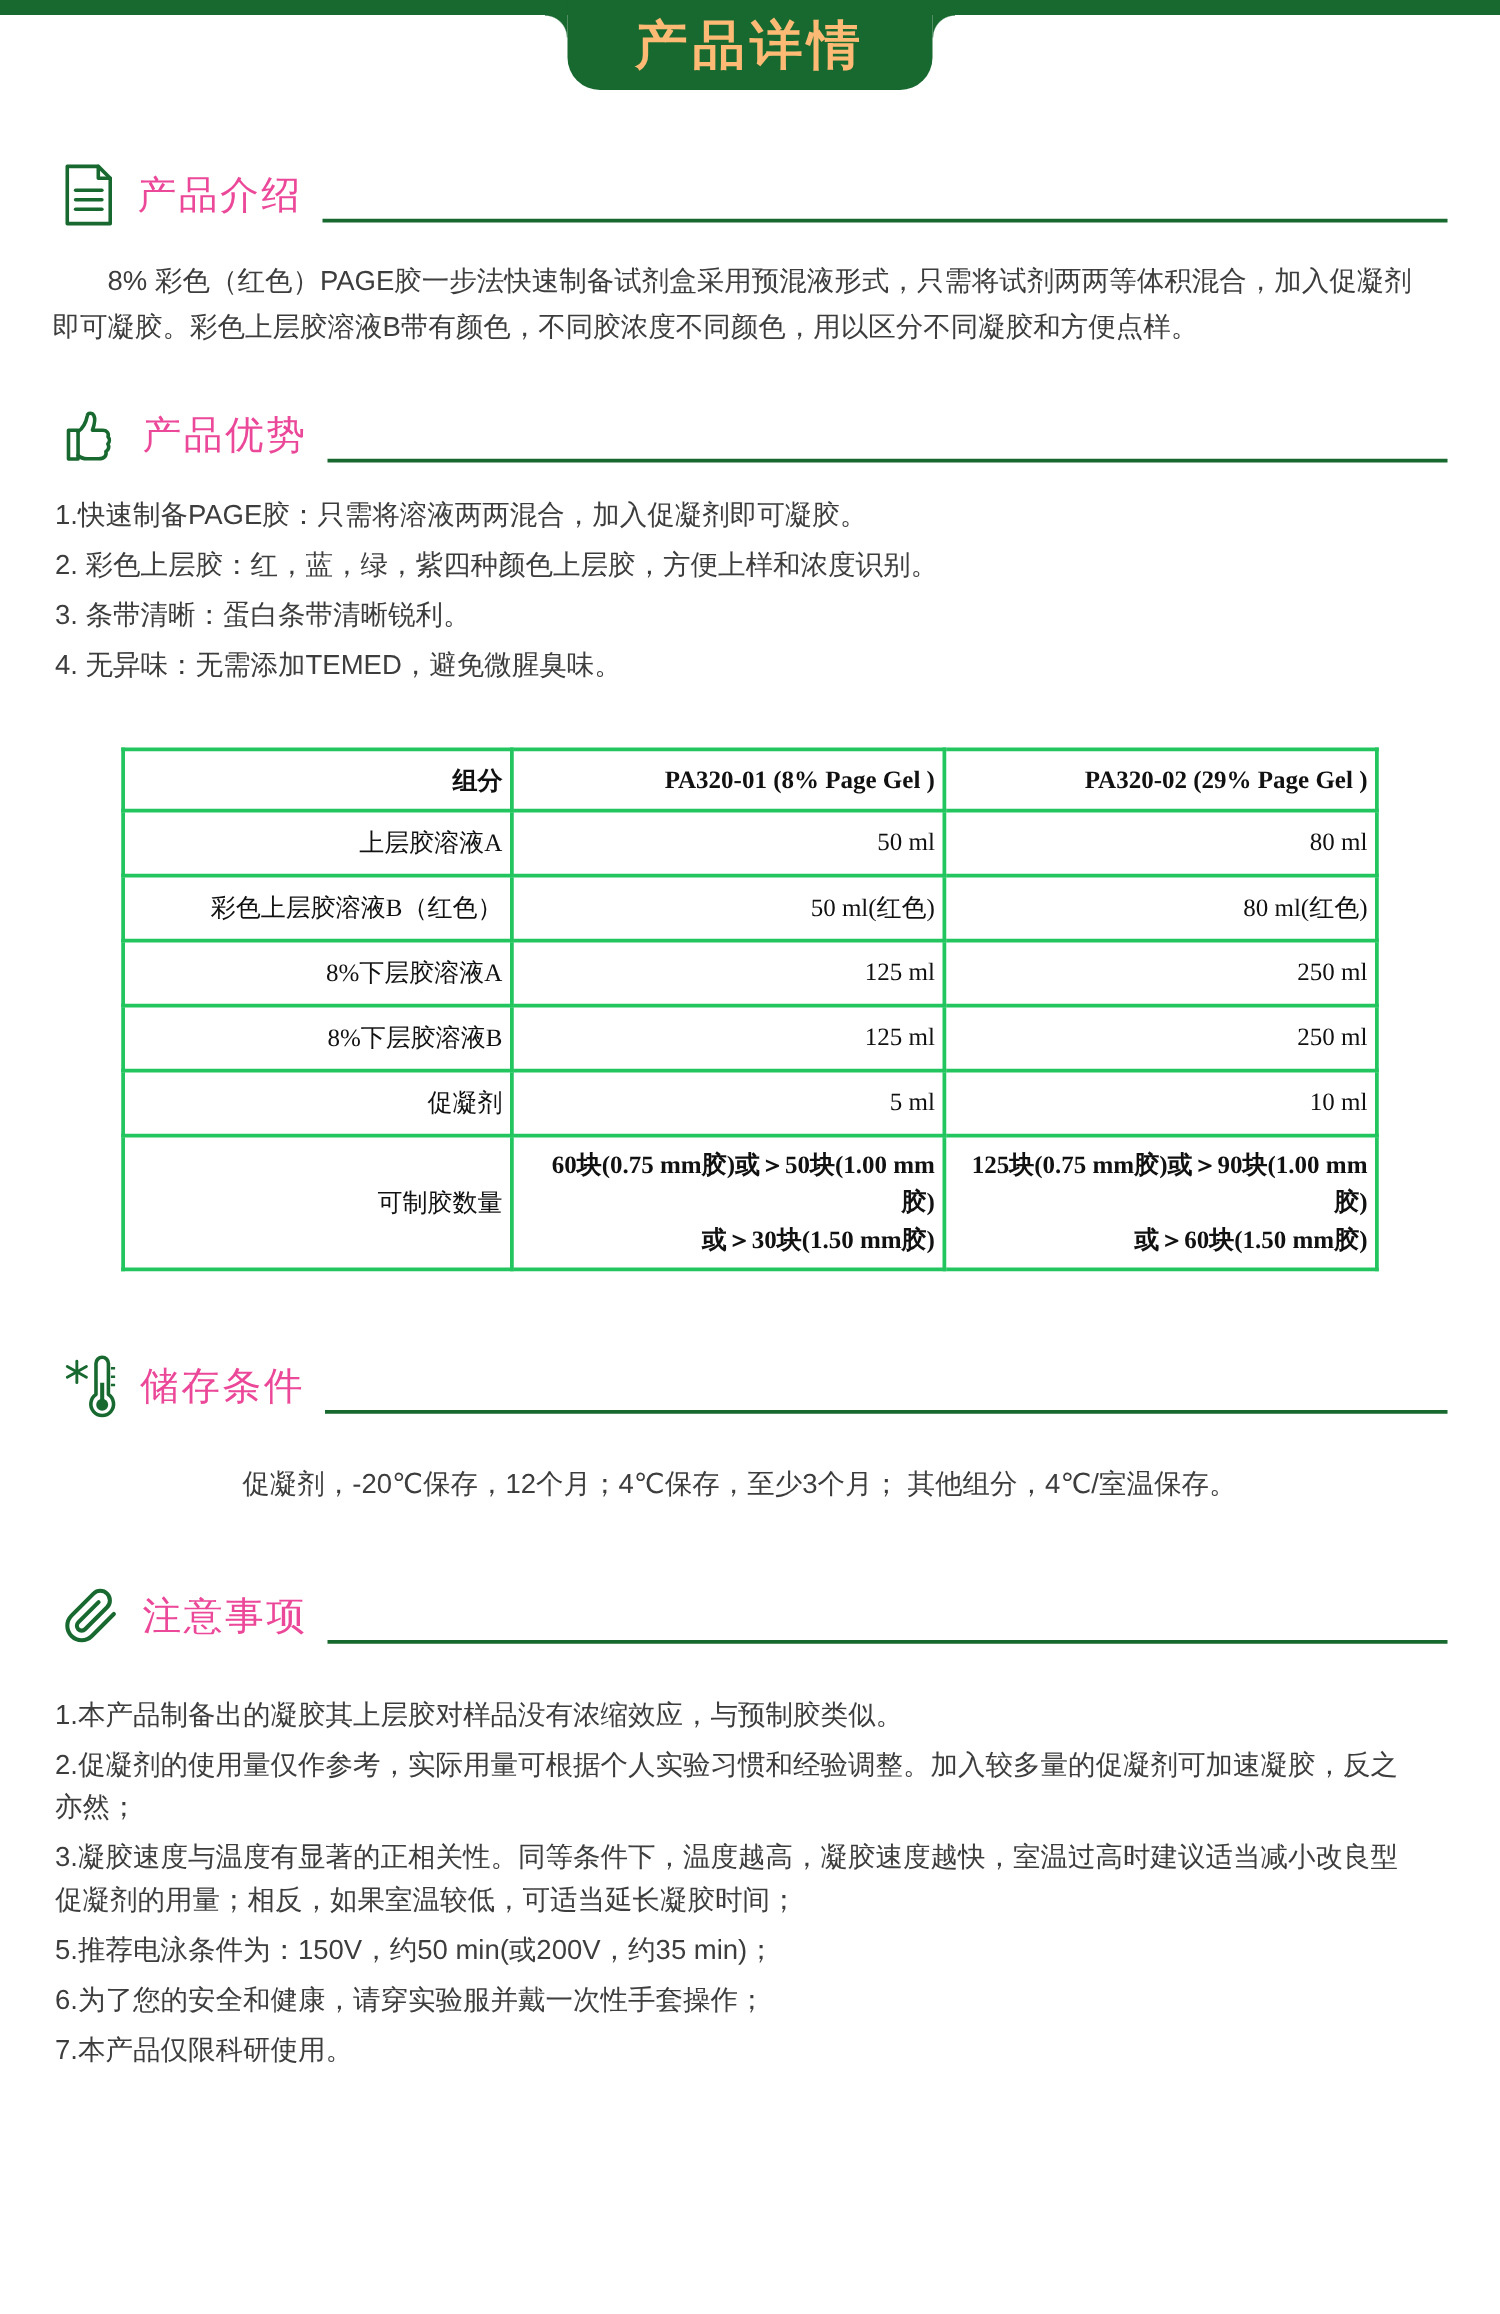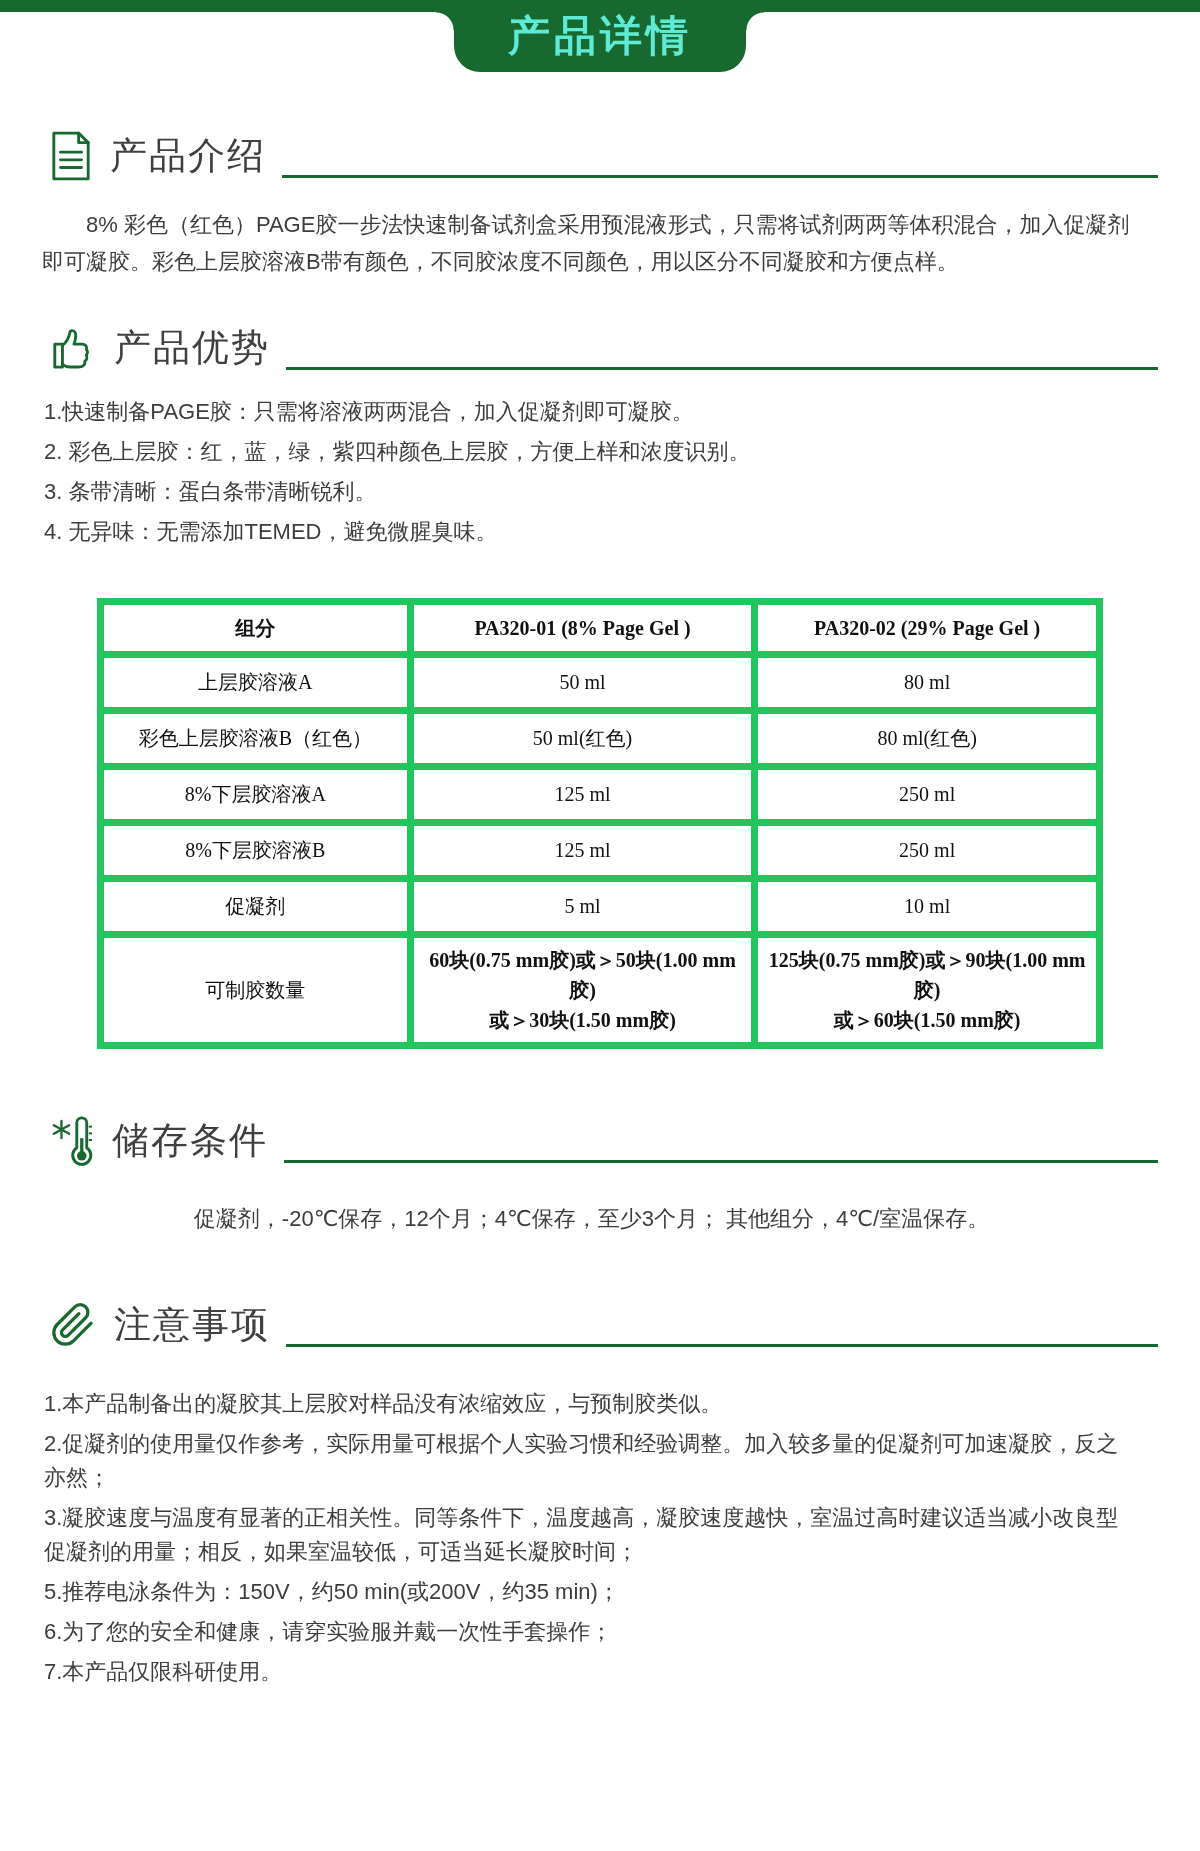--- a/index.html
+++ b/index.html
@@ -10,53 +10,53 @@
     color:#3d3d3d;
   }
   
   .banner { position:absolute; top:0; left:0; width:100%; height:80px; }
   .banner-bar { position:absolute; top:0; left:0; right:0; height:12px; background:var(--green); }
   .banner-tab {
     position:absolute; top:0; left:50%; transform:translateX(-50%);
     width:292px; height:72px; background:var(--green);
     border-radius:0 0 26px 26px;
     display:flex; align-items:center; justify-content:center;
-    color:#5eead4; font-size:42px; font-weight:bold; letter-spacing:4px;
+    color:#fdba74; font-size:42px; font-weight:bold; letter-spacing:4px;
   }
   .banner-tab::before {
     content:""; position:absolute; top:12px; left:-18px; width:18px; height:18px;
     background:radial-gradient(circle at 0 100%, rgba(255,255,255,0) 17px, var(--green) 18px);
   }
   .banner-tab::after {
     content:""; position:absolute; top:12px; right:-18px; width:18px; height:18px;
     background:radial-gradient(circle at 100% 100%, rgba(255,255,255,0) 17px, var(--green) 18px);
   }
   
   .content { position:absolute; top:74px; left:0; width:1200px; padding:0 42px; box-sizing:border-box; }
   .sec-head { display:flex; align-items:center; margin-left:8px; }
   .sec-head .icon { flex:0 0 auto; margin-right:18px; display:flex; }
-  .sec-title { font-size:37px; color:#404040; font-weight:500; letter-spacing:2px; line-height:56px; white-space:nowrap; }
+  .sec-title { font-size:31px; color:#ec4899; font-weight:500; letter-spacing:2px; line-height:56px; white-space:nowrap; }
   .rule { flex:1 1 auto; border-bottom:3px solid var(--green); margin:0 0 6px 16px; align-self:flex-end; }
   svg .st { stroke:var(--green); fill:none; stroke-width:3; stroke-linecap:round; stroke-linejoin:round; }
   
   .intro-head { margin-top:54px; }
   .intro-para { width:1095px; margin:22px 0 0 0; font-size:22px; line-height:37px; text-indent:2em; }
   
   .adv-head { margin-top:40px;text-align:right; }
   .adv-list { margin:16px 0 0 2px; width:1095px; }
   .adv-item { font-size:22px; line-height:40px; }
   
   .comp-head { margin-top:96px; }
   .comp-table {
     width:1006px; margin:46px 0 0 55px; border-collapse:collapse;
     font-family:"Liberation Serif","DejaVu Serif",serif; color:#111111;
     table-layout:fixed;
   }
   .comp-table th, .comp-table td {
-    border:7px solid #22c55e; text-align:center; vertical-align:middle;
+    border:3px solid #22c55e; text-align:right; vertical-align:middle;
     font-size:20px; padding:2px 6px;
   }
   .comp-table th { font-weight:bold; height:42px; }
   .comp-table td { height:45px; font-weight:normal; }
   .comp-table col.c1 { width:31%; } .comp-table col.c2 { width:34.5%; } .comp-table col.c3 { width:34.5%; }
   .comp-table tr.tall td { height:100px; }
   .comp-table td.bold { font-weight:bold; white-space:pre-line; line-height:30px; }
   
   .sto-head { margin-top:64px;align-items:center; }
   .sto-text { width:1095px; margin:32px 0 0 2px; font-size:22px; line-height:36px;text-align:center; }

